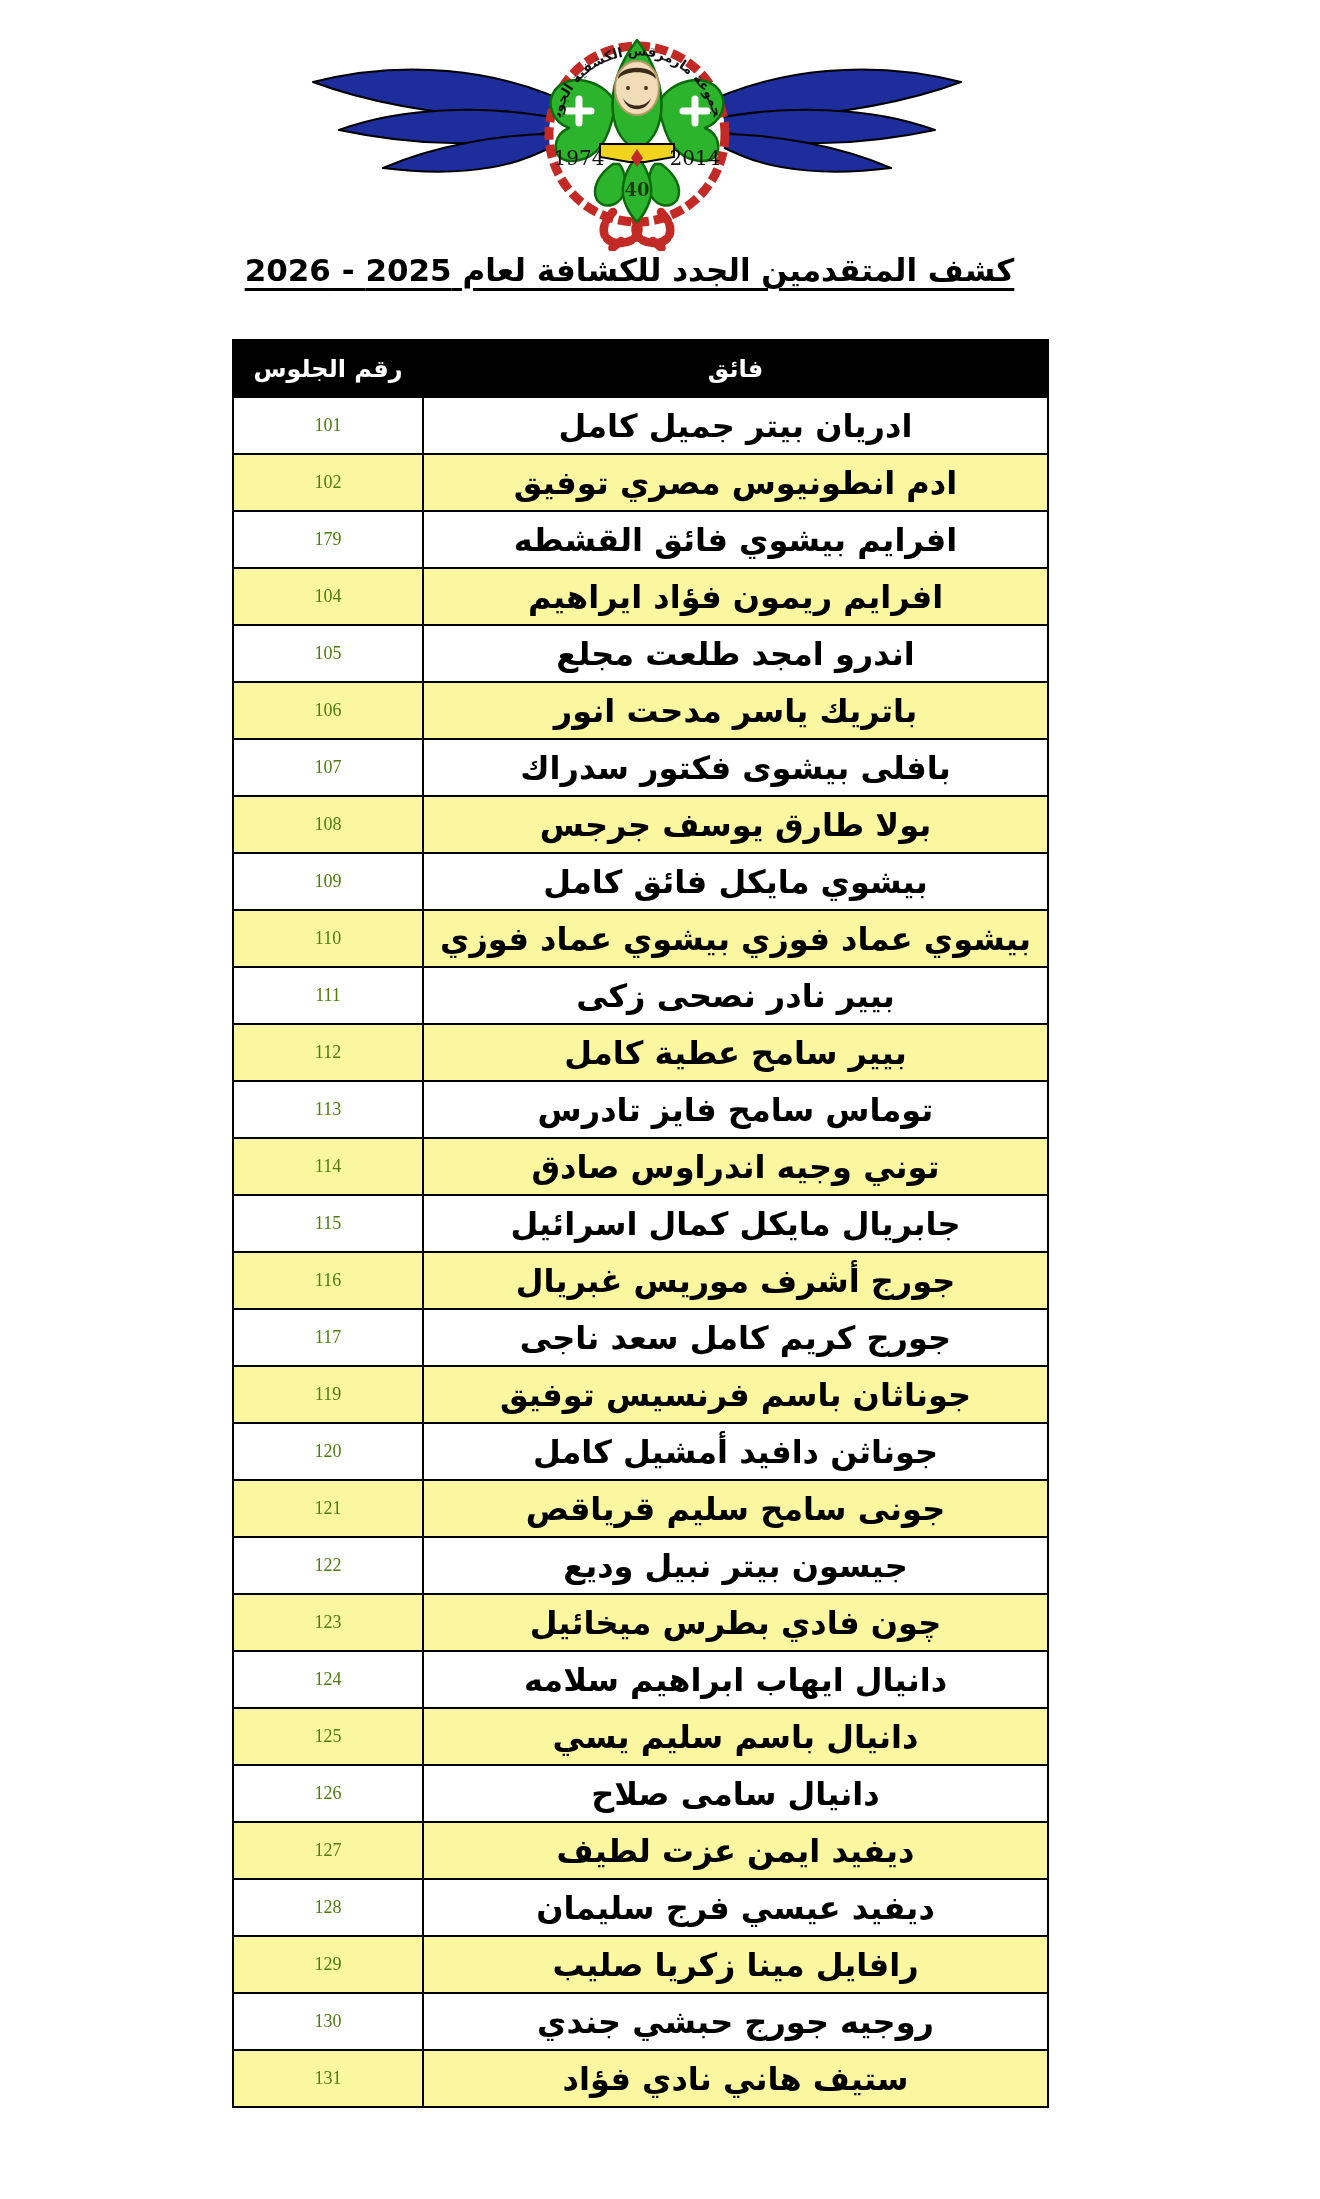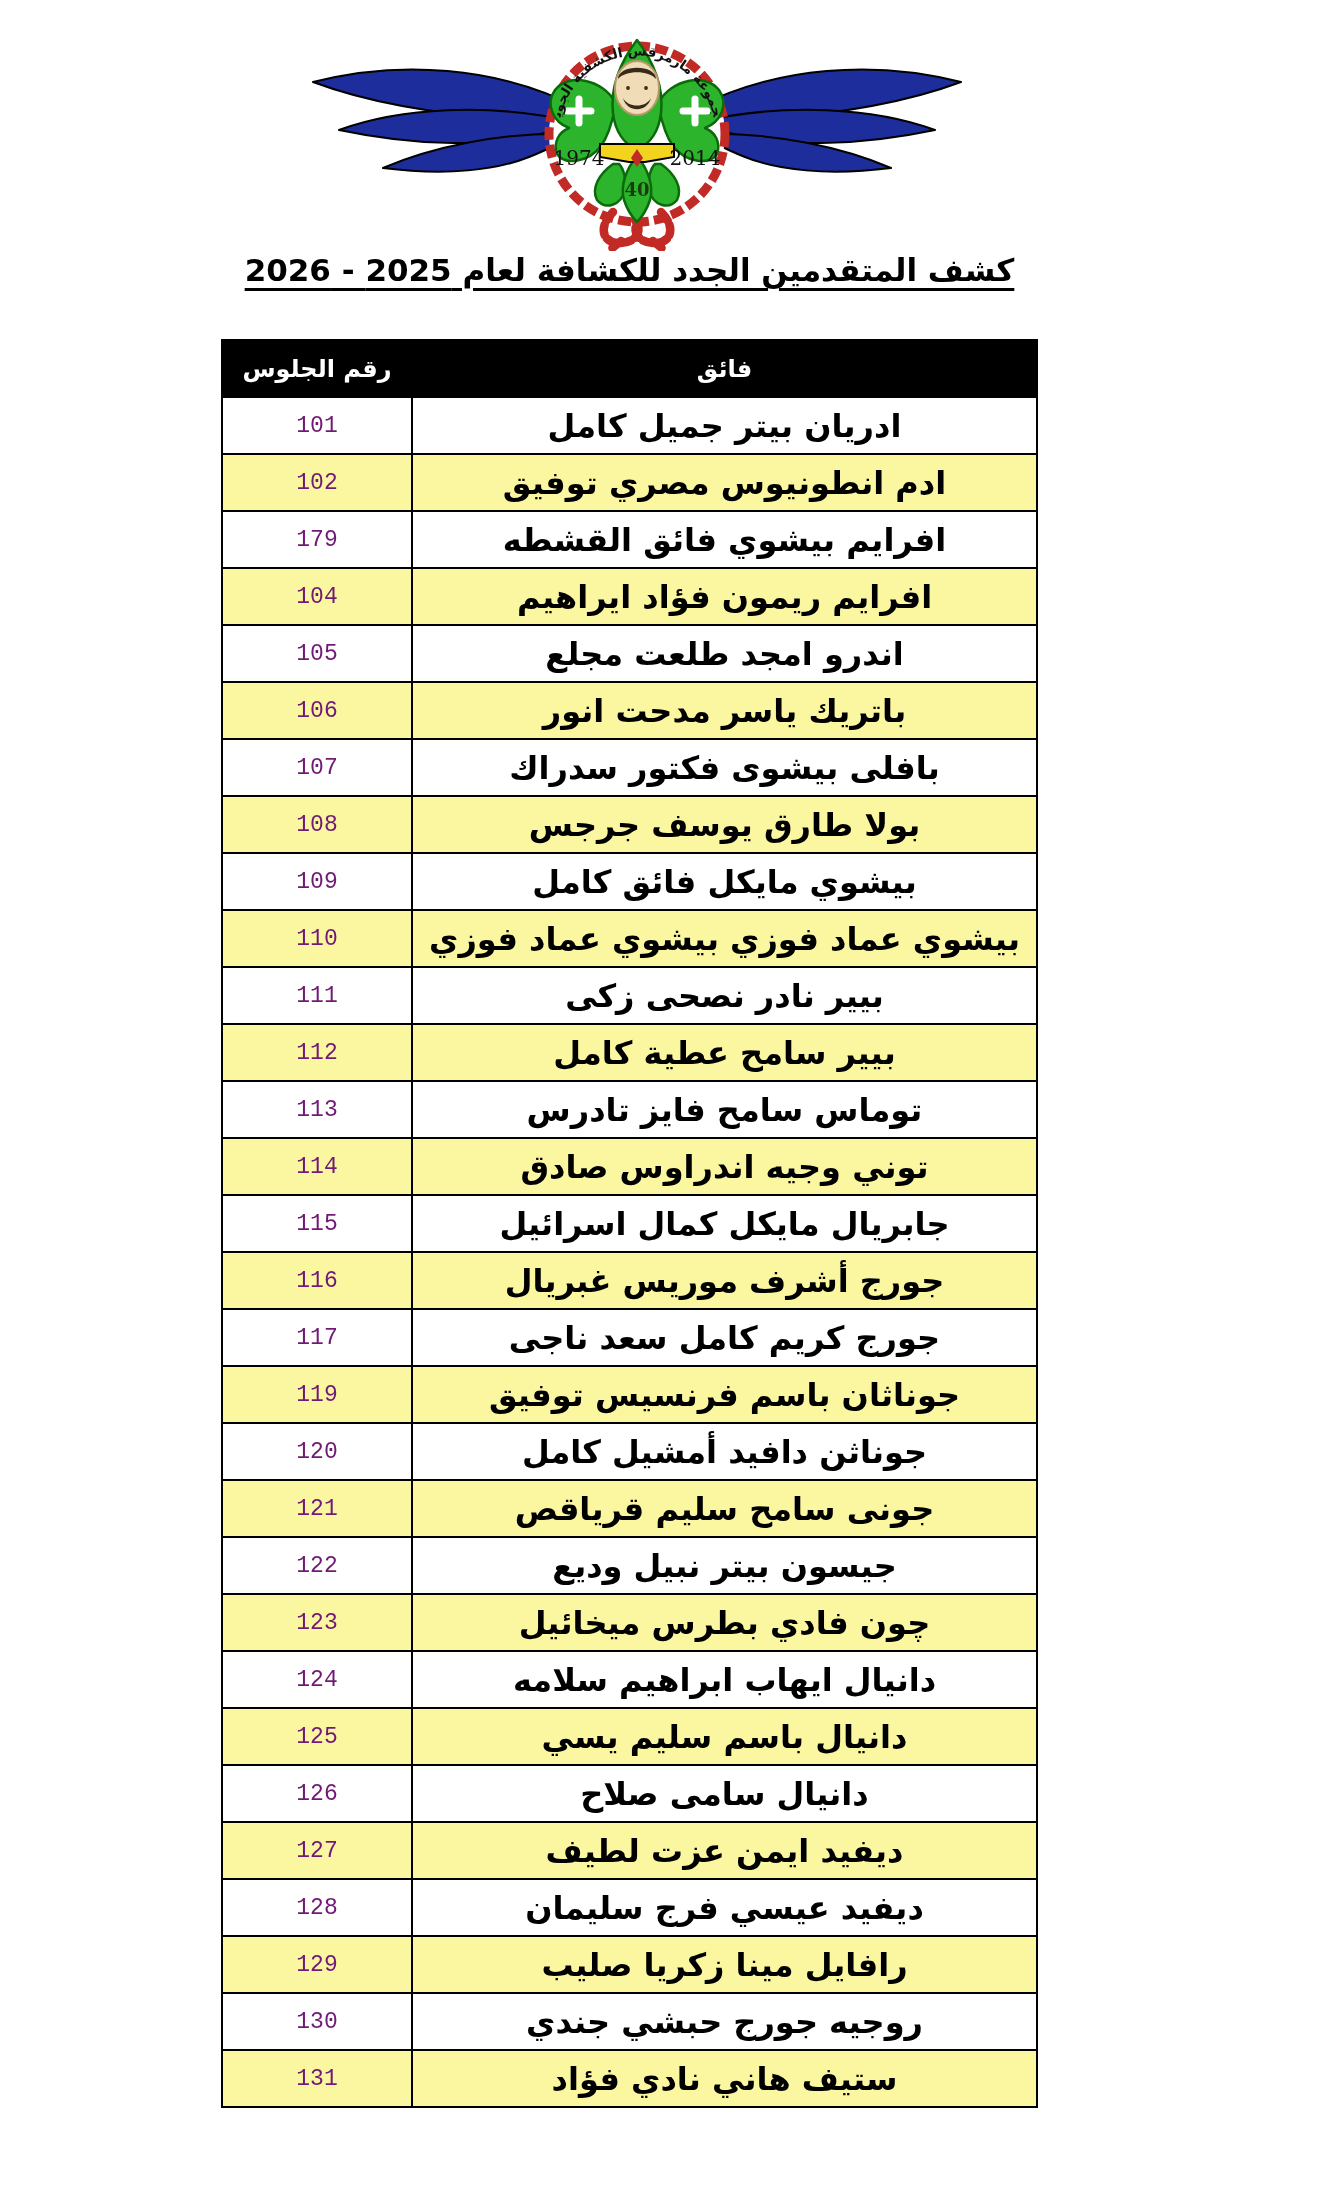--- a/index.html
+++ b/index.html
@@ -8,32 +8,32 @@
     font-family:"DejaVu Sans",sans-serif;overflow:hidden;
   }
   .logo-svg{position:absolute;left:297px;top:16px;}
   .doc-title{
     position:absolute;left:221px;top:252px;width:817px;
     text-align:center;font-size:31px;font-weight:bold;color:#000;
     text-decoration:underline;text-decoration-thickness:2.5px;text-underline-offset:7px;
     letter-spacing:0.2px;
   }
   table.list{
-    position:absolute;left:221px;top:339px;width:817px;
+    position:absolute;left:232px;top:339px;width:817px;
     border-collapse:collapse;table-layout:fixed;
   }
   table.list col.c-seat{width:190px;}
   table.list th, table.list td{
     border:2.5px solid #000;height:57px;box-sizing:border-box;
     text-align:center;vertical-align:middle;padding:0 6px;overflow:hidden;
   }
   table.list thead th{
     background:#000;color:#fff;font-weight:bold;font-size:24px;
   }
-  td.seat{font-size:23px;font-weight:400;color:#701a75;font-family:Liberation Mono, monospace;}
+  td.seat{font-size:18px;font-weight:400;color:#4d7c0f;font-family:Liberation Serif, serif;}
   td.name{font-size:32px;font-weight:bold;color:#000;}
   tbody tr:nth-child(even) td{background:#fbf7a1;}
   tbody tr:nth-child(odd) td{background:#ffffff;}
 </style>
 </head>
 <body>
 
 <div class="page">
 
   <svg class="logo-svg" width="680" height="235" viewBox="0 0 680 235">

